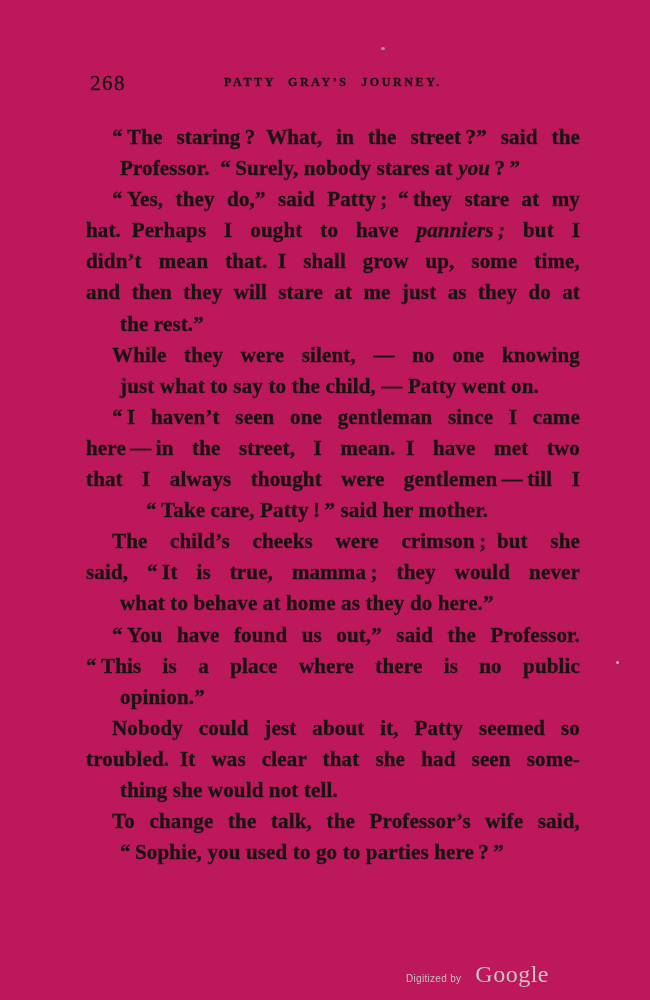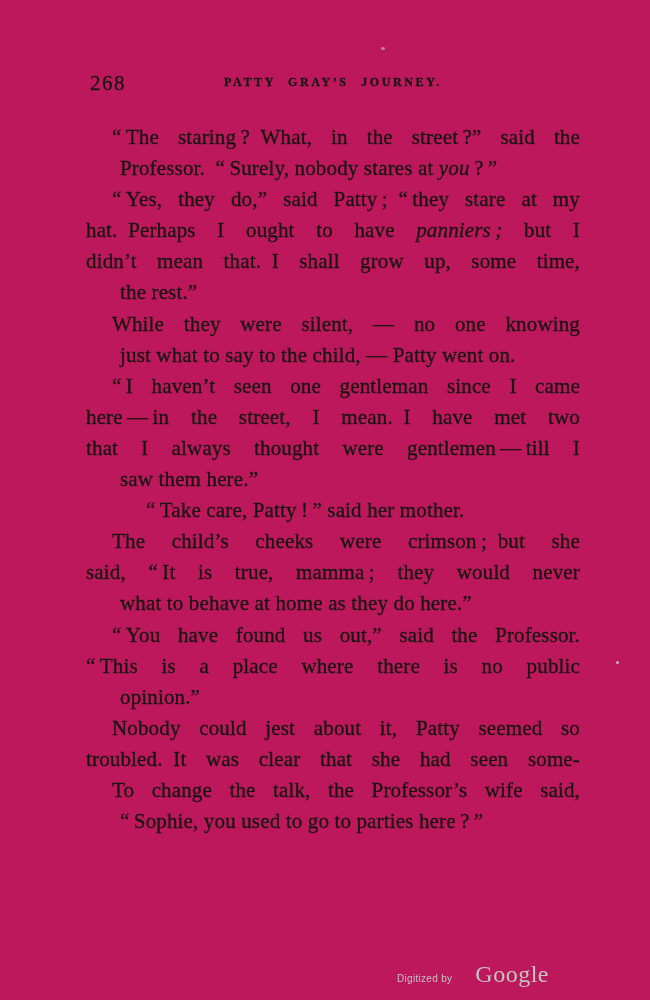--- a/index.html
+++ b/index.html
@@ -30,37 +30,37 @@
     letter-spacing: 2.6px; word-spacing: 7px;
     white-space: nowrap;
   }
   
   .body-text {
     position: absolute; top: 122px; left: 86px; width: 494px;
     font-size: 21px; line-height: 31.1px;
     letter-spacing: 0.15px;
     -webkit-text-stroke: 0.3px;
   }
-  .line { text-align: justify; text-align-last: justify; }
+  .line { text-align: justify; text-align-last: justify; font-weight: bold; }
   .line.end { text-align-last: left; margin-left: 34px; }
   .line.indent { text-indent: 26px; }
   .it { font-style: italic; }
   
   .speck-1 {
     position: absolute; left: 381px; top: 47px; width: 4px; height: 3px;
     background: #b9b9b9; border-radius: 50%; opacity: .7;
   }
   .speck-2 {
     position: absolute; left: 616px; top: 661px; width: 3px; height: 3px;
     background: #d2d2d2; border-radius: 50%; opacity: .8;
   }
   
   .watermark {
     position: absolute; right: 101px; bottom: 14px;
-    display: flex; align-items: baseline; gap: 23px;
+    display: flex; align-items: baseline; gap: 14px;
   }
   .wm-small {
     font-family: "Liberation Sans", sans-serif;
     font-size: 10px; color: #c3c3c3; letter-spacing: 0.3px;
   }
   .wm-logo {
     font-family: "Liberation Serif", "DejaVu Serif", serif;
     font-size: 24px; color: #c4c4c4; letter-spacing: 0.5px; line-height: 1;
   }
 </style>
@@ -76,36 +76,37 @@
     <span class="page-num">268</span>
     <span class="head-title">PATTY GRAY’S JOURNEY.</span>
   </div>
 
   <div class="body-text">
     <div class="line indent">“ The staring ? What, in the street ?” said the</div>
     <div class="line end"><span>Professor. “ Surely, nobody stares at </span><span class="it">you</span><span> ? ”</span></div>
     <div class="line indent">“ Yes, they do,” said Patty ; “ they stare at my</div>
     <div class="line"><span>hat. Perhaps I ought to have </span><span class="it">panniers ;</span><span> but I</span></div>
     <div class="line">didn’t mean that. I shall grow up, some time,</div>
+    <div class="line">and then they will stare at me just as they do at</div>
     <div class="line end">the rest.”</div>
     <div class="line indent">While they were silent, — no one knowing</div>
     <div class="line end">just what to say to the child, — Patty went on.</div>
     <div class="line indent">“ I haven’t seen one gentleman since I came</div>
     <div class="line">here — in the street, I mean. I have met two</div>
     <div class="line">that I always thought were gentlemen — till I</div>
-    <div class="line end">saw them here.”</div>
     <div class="line indent end">“ Take care, Patty ! ” said her mother.</div>
     <div class="line indent">The child’s cheeks were crimson ; but she</div>
     <div class="line">said, “ It is true, mamma ; they would never</div>
     <div class="line end">what to behave at home as they do here.”</div>
     <div class="line indent">“ You have found us out,” said the Professor.</div>
     <div class="line">“ This is a place where there is no public</div>
     <div class="line end">opinion.”</div>
     <div class="line indent">Nobody could jest about it, Patty seemed so</div>
     <div class="line">troubled. It was clear that she had seen some-</div>
+    <div class="line end">thing she would not tell.</div>
     <div class="line indent">To change the talk, the Professor’s wife said,</div>
     <div class="line end">“ Sophie, you used to go to parties here ? ”</div>
   </div>
 
   <div class="watermark">
     <span class="wm-small">Digitized by</span>
     <span class="wm-logo">Google</span>
   </div>
 
 </div>

